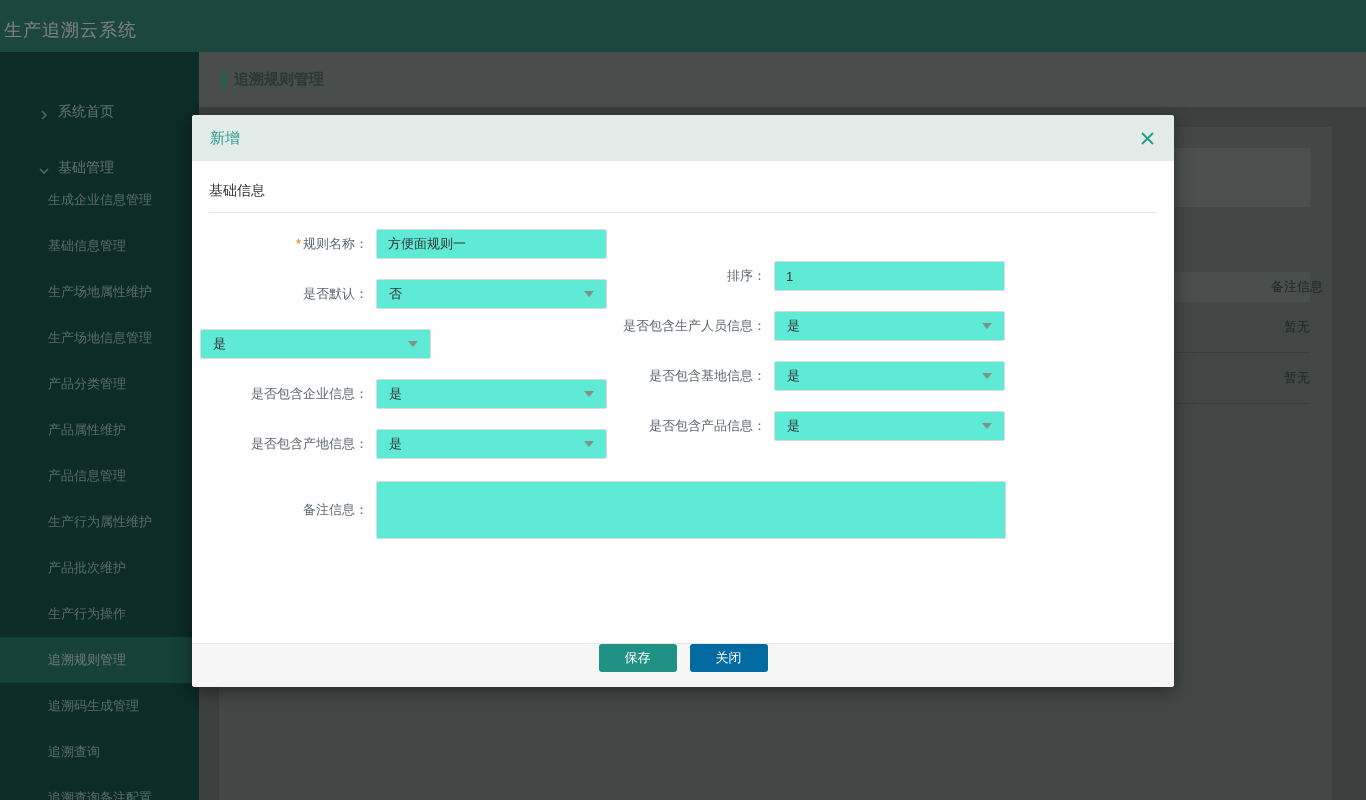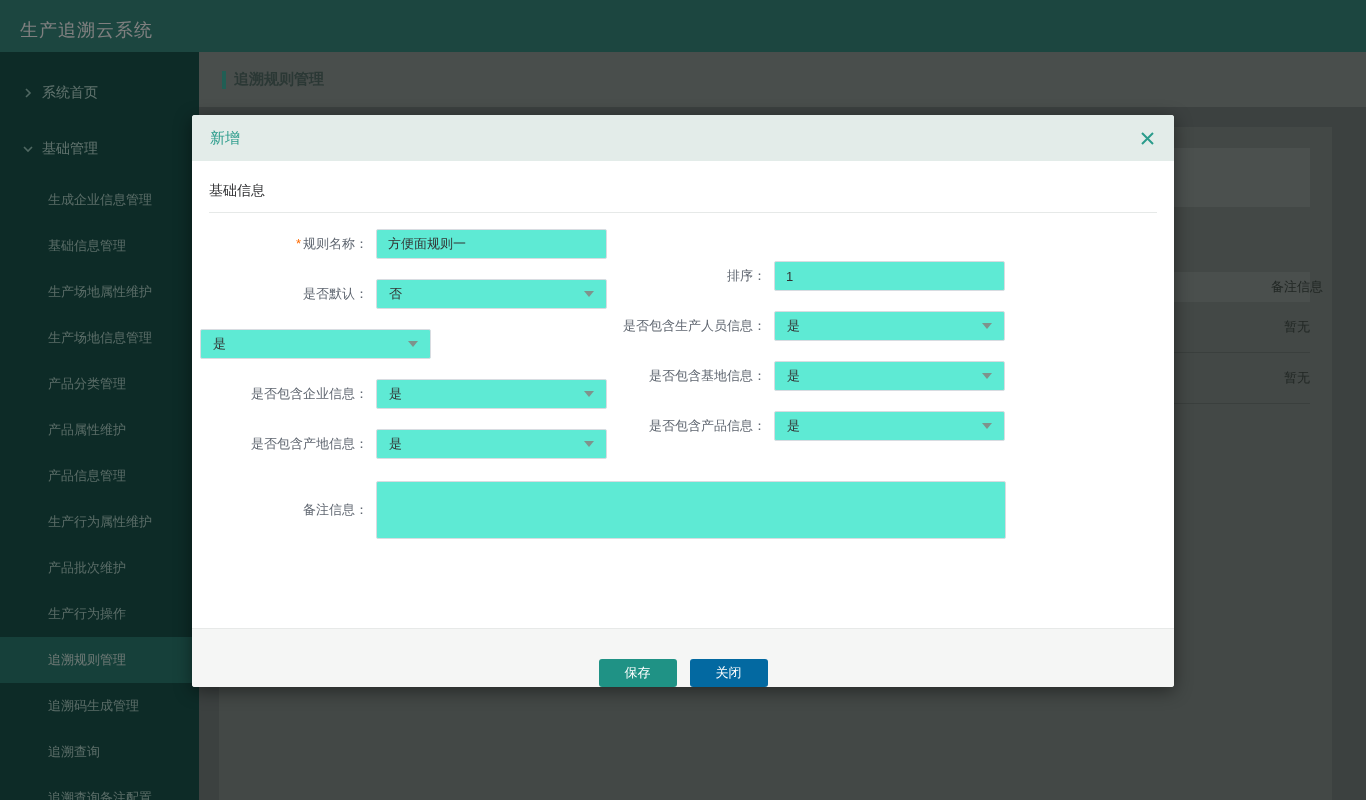--- a/index.html
+++ b/index.html
@@ -2,28 +2,28 @@
 <html><head>
 <meta charset="utf-8">
 <style>
   * { margin:0; padding:0; box-sizing:border-box; }
   html,body { width:1366px; height:800px; overflow:hidden;
     font-family:"Liberation Sans","DejaVu Sans",sans-serif; }
   .stage { position:relative; width:1366px; height:800px; background:#788280; }
 
   
   .app-header { position:absolute; left:0; top:0; width:1366px; height:60px;
-    background:#388c80; display:flex; align-items:center; padding-left:20px; z-index:1; }
+    background:#388c80; display:flex; align-items:center; padding-left:4px; z-index:1; }
   .app-title { color:#ffffff; font-size:18px; letter-spacing:1px; }
 
   
   .sidebar { position:absolute; left:0; top:52px; width:199px; height:748px;
     background:#1a564e; overflow:hidden; z-index:1; }
   .nav { list-style:none; padding-top:13px; }
-  .nav-group { height:56px; display:flex; align-items:center; padding-left:22px;
+  .nav-group { height:56px; display:flex; align-items:flex-end; padding-left:38px;
     color:#bfe3d9; font-size:14px; cursor:pointer; }
   .nav-group .chev { width:12px; height:12px; margin-right:8px; display:inline-flex; }
   .nav-sub { height:46px; display:flex; align-items:center; padding-left:48px;
     color:#b4d8ce; font-size:13px; cursor:pointer; }
   .nav-sub.active { background:#2c8074; color:#d8efe8; }
 
   
   .main { position:absolute; left:199px; top:52px; right:0; bottom:0; background:#788280; z-index:1; }
   .page-titlebar { position:absolute; left:0; top:0; right:0; height:55px;
     background:#929c98; display:flex; align-items:center; padding-left:23px; }
@@ -64,23 +64,23 @@
   input.ctl { padding:0 11px; outline:none; font-family:inherit; }
   .select { display:flex; align-items:center; justify-content:space-between;
     padding:0 12px; cursor:pointer; }
   .caret { width:0; height:0; border-left:5px solid transparent; border-right:5px solid transparent;
     border-top:6px solid #7e938c; }
   .row1 { top:114px; } .row2 { top:164px; } .row3 { top:214px; }
   .row4 { top:264px; } .row5 { top:314px; }
   .remark-row { top:366px; height:58px; }
   textarea.ctl { width:630px; height:58px; resize:none; padding:6px 11px; outline:none; font-family:inherit; }
 
-  .modal-footer { position:absolute; left:0; right:0; bottom:0; height:59px; background:#f5f6f5;
+  .modal-footer { position:absolute; left:0; right:0; bottom:0; height:44px; background:#f5f6f5;
     border-top:1px solid #e7e9e8; border-radius:0 0 3px 3px;
-    display:flex; align-items:flex-end; justify-content:center; gap:13px; }
+    display:flex; align-items:flex-start; justify-content:center; gap:13px; }
   .btn { width:78px; height:28px; border:none; border-radius:3px; color:#fff; font-size:13px;
     cursor:pointer; font-family:inherit; }
   .btn-save { background:#1f9285; }
   .btn-close { background:#0369a1; }
 </style>
 </head>
 <body>
 
 <div class="stage">
 

